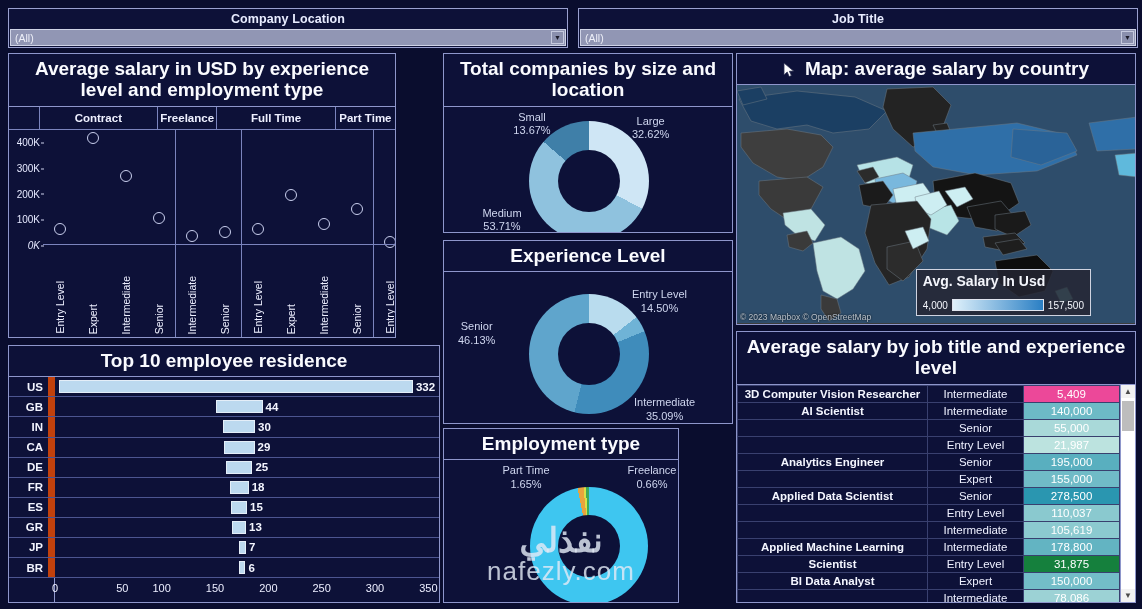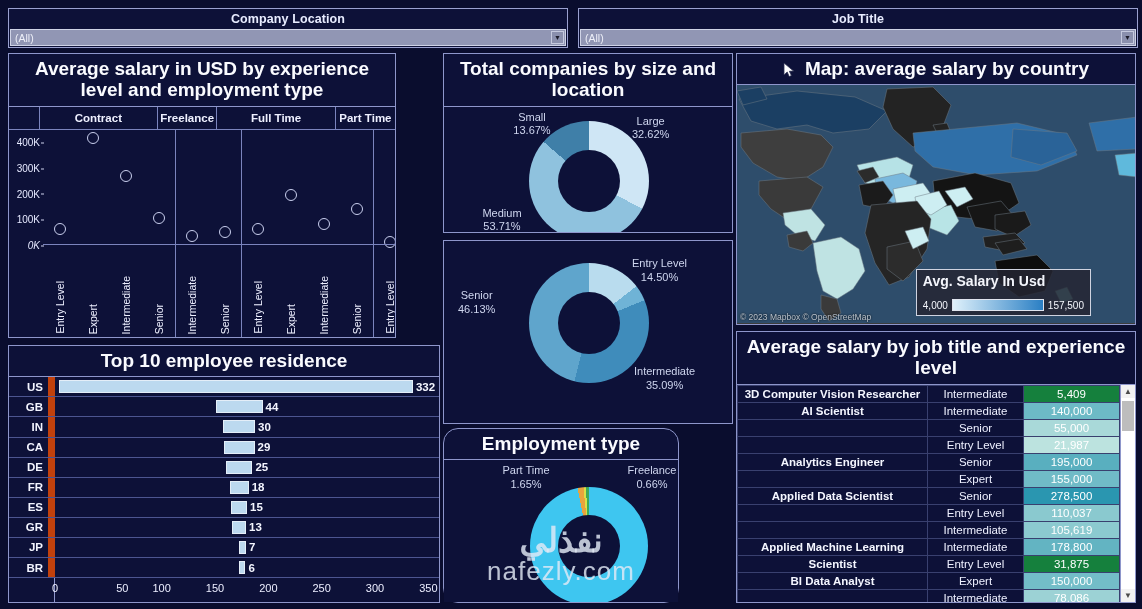--- a/index.html
+++ b/index.html
@@ -25,21 +25,21 @@
   .panel-body { flex: 1; position: relative; overflow: hidden; background: #0d1138; }
 
   #p-scatter { left: 8px; top: 53px; width: 388px; height: 285px; }
   #p-scatter .panel-hd { font-size: 19px; }
   #p-bar { left: 8px; top: 345px; width: 432px; height: 258px; }
   #p-bar .panel-hd { font-size: 19px; }
   #p-size { left: 443px; top: 53px; width: 290px; height: 180px; }
   #p-size .panel-hd { font-size: 19px; }
   #p-exp { left: 443px; top: 240px; width: 290px; height: 184px; }
   #p-exp .panel-hd { font-size: 19px; }
-  #p-emp { left: 443px; top: 428px; width: 236px; height: 175px; border-radius: 15px; }
+  #p-emp { left: 443px; top: 428px; width: 236px; height: 175px; }
   #p-emp .panel-hd { font-size: 19px; }
   #p-map { left: 736px; top: 53px; width: 400px; height: 272px; }
   #p-map .panel-hd { font-size: 19px; display: flex; align-items: center; justify-content: center; gap: 10px; }
   #p-table { left: 736px; top: 331px; width: 400px; height: 272px; }
   #p-table .panel-hd { font-size: 19px; }
 
   
   .sc-wrap { position: absolute; inset: 0; }
   .sc-grp-row { position: absolute; left: 0; right: 0; top: 0; height: 22px; display: flex; }
   .sc-corner { width: 34px; border-right: 1px solid #7b84bd; }
@@ -296,20 +296,21 @@
           </div>
           <div class="dl" style="left: 88px; top: 4px; transform: translateX(-50%);">
             <b>Small</b>
             <b>13.67%</b>
           </div>
         </div>
     </div>
   </div>
 
   <div class="panel" id="p-exp">
+    <div class="panel-hd">Experience Level</div>
     <div class="panel-body">
       <div class="donut-box" id="donut-exp">
           <div class="donut" style="width: 120px; height: 120px; left: 85px; top: 22px; background: conic-gradient(rgb(185, 220, 238) 0deg, rgb(185, 220, 238) 52.2deg, rgb(111, 179, 214) 52.2deg, rgb(111, 179, 214) 67.608deg, rgb(63, 140, 187) 67.608deg, rgb(63, 140, 187) 193.932deg, rgb(95, 165, 204) 193.932deg, rgb(95, 165, 204) 360deg);"></div>
           <div class="donut-hole" style="width: 62px; height: 62px; left: 114px; top: 51px;"></div>
           <div class="dl" style="left: 188px; top: 16px;">
             <b>Entry Level</b>
             <b>14.50%</b>
           </div>
           <div class="dl" style="left: 190px; top: 124px;">
             <b>Intermediate</b>
@@ -421,21 +422,21 @@
   <div class="panel" id="p-table">
     <div class="panel-hd">Average salary by job title and experience level</div>
     <div class="panel-body">
       <div class="tbl-wrap">
         <div class="tbl-scroll">
           <table class="tbl">
             <tbody id="tbl-body">
                 <tr>
                   <td class="td-job">3D Computer Vision Researcher</td>
                   <td class="td-lvl">Intermediate</td>
-                  <td class="td-sal" style="background: #15803d;">5,409</td>
+                  <td class="td-sal" style="background: #ec4899;">5,409</td>
                 </tr>
                 <tr>
                   <td class="td-job">AI Scientist</td>
                   <td class="td-lvl">Intermediate</td>
                   <td class="td-sal" style="background: rgb(109, 186, 198);">140,000</td>
                 </tr>
                 <tr>
                   <td class="td-job"></td>
                   <td class="td-lvl">Senior</td>
                   <td class="td-sal" style="background: rgb(169, 217, 217);">55,000</td>

